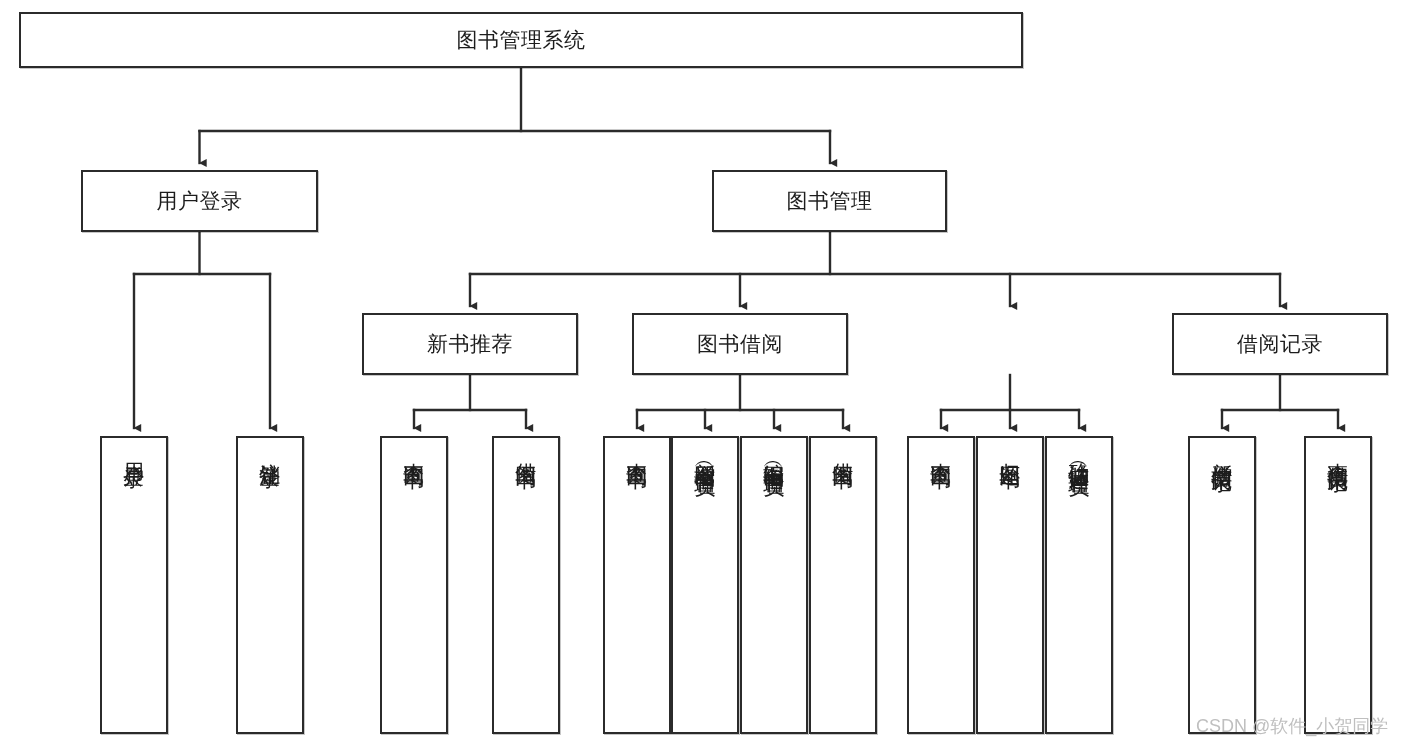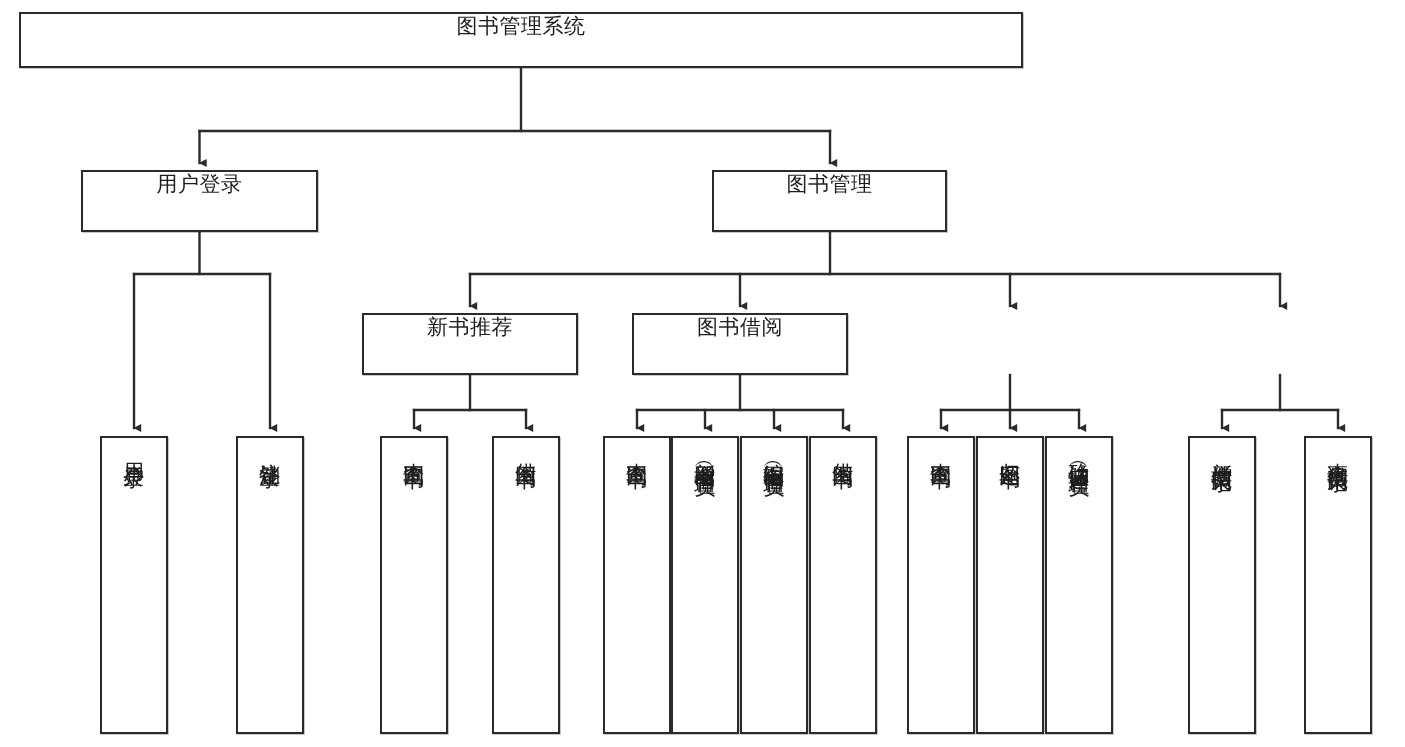--- a/index.html
+++ b/index.html
@@ -23,20 +23,21 @@
     top: 0;
     width: 1405px;
     height: 747px;
   }
   .node {
     position: absolute;
     box-sizing: border-box;
     background: #ffffff;
     border: 2px solid #2b2b2b;
     display: flex;
+    align-items: center;
     justify-content: center;
     box-shadow: 1px 1px 0 rgba(0,0,0,0.22);
   }
   .node .label {
     color: #1d1d1d;
     text-align: center;
     line-height: 1.18;
     letter-spacing: 0.5px;
   }
   .node.h .label {
@@ -128,20 +129,23 @@
   <div class="node h" style="left:712px; top:170px; width:235px; height:62px;">
     <span class="label">图书管理</span>
   </div>
 
   <div class="node h" style="left:632px; top:313px; width:216px; height:62px;">
     <span class="label">图书借阅</span>
   </div>
   <div class="node h" style="left:362px; top:313px; width:216px; height:62px;">
     <span class="label">新书推荐</span>
   </div>
+  <div class="node h" style="left:1172px; top:313px; width:216px; height:62px;">
+    <span class="label">借阅记录</span>
+  </div>
 
   <div class="node v" style="left:100px; top:436px; width:68px; height:298px;">
     <span class="label">用户登录</span>
   </div>
   <div class="node v" style="left:236px; top:436px; width:68px; height:298px;">
     <span class="label">注销登录</span>
   </div>
 
   <div class="node v" style="left:380px; top:436px; width:68px; height:298px;">
     <span class="label">查询图书</span>
@@ -173,14 +177,15 @@
     <span class="label">确认归还（管理员）</span>
   </div>
 
   <div class="node v" style="left:1188px; top:436px; width:68px; height:298px;">
     <span class="label">新增借阅记录</span>
   </div>
   <div class="node v" style="left:1304px; top:436px; width:68px; height:298px;">
     <span class="label">查询借阅记录</span>
   </div>
 
+  <div class="watermark" style="left:1196px; top:714px;">CSDN @软件_小贺同学</div>
 
 </div>
 
 </body></html>

